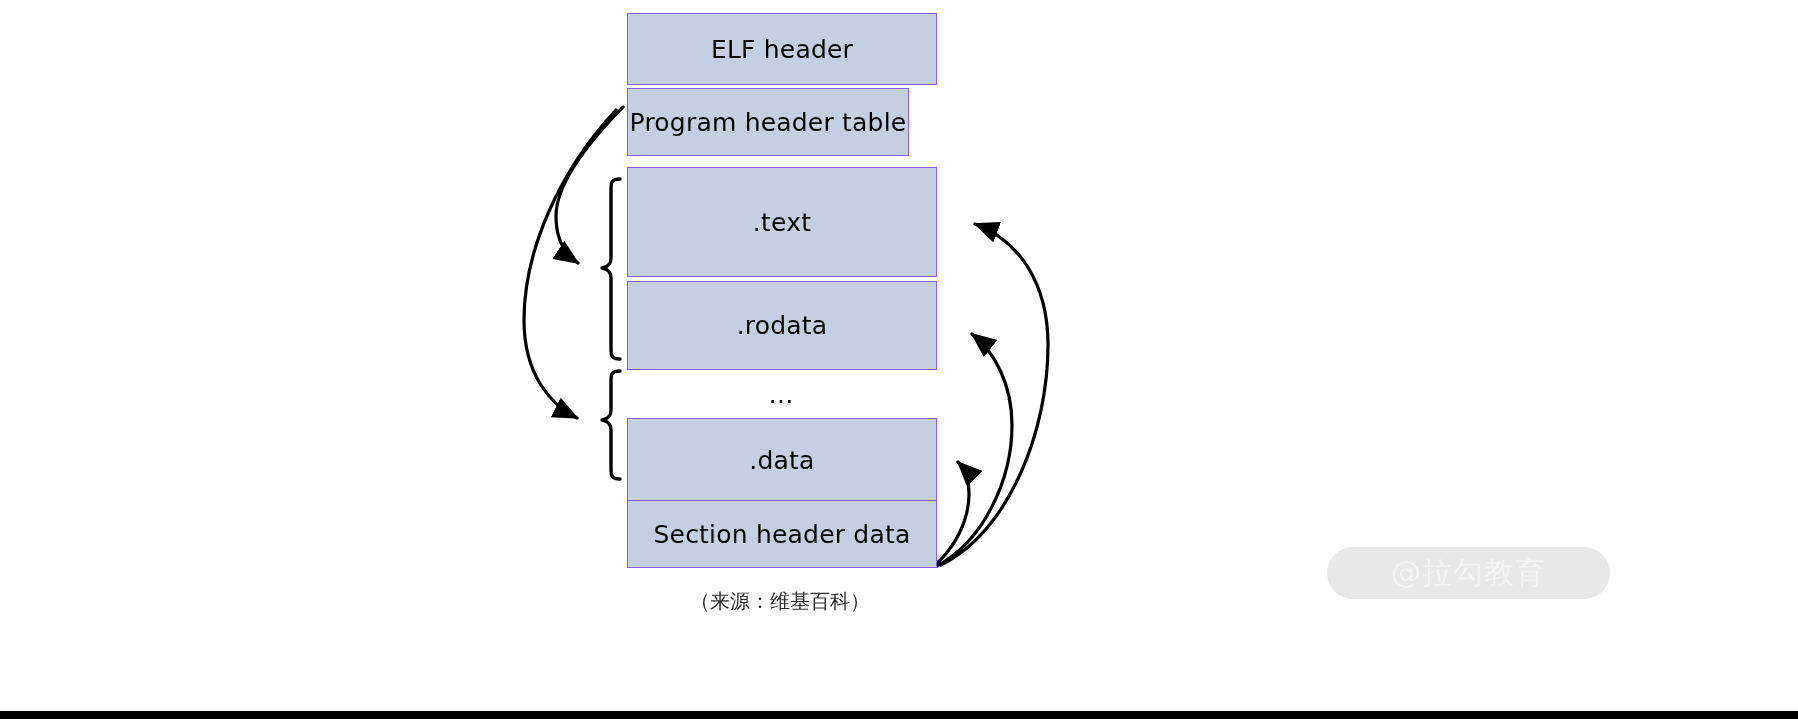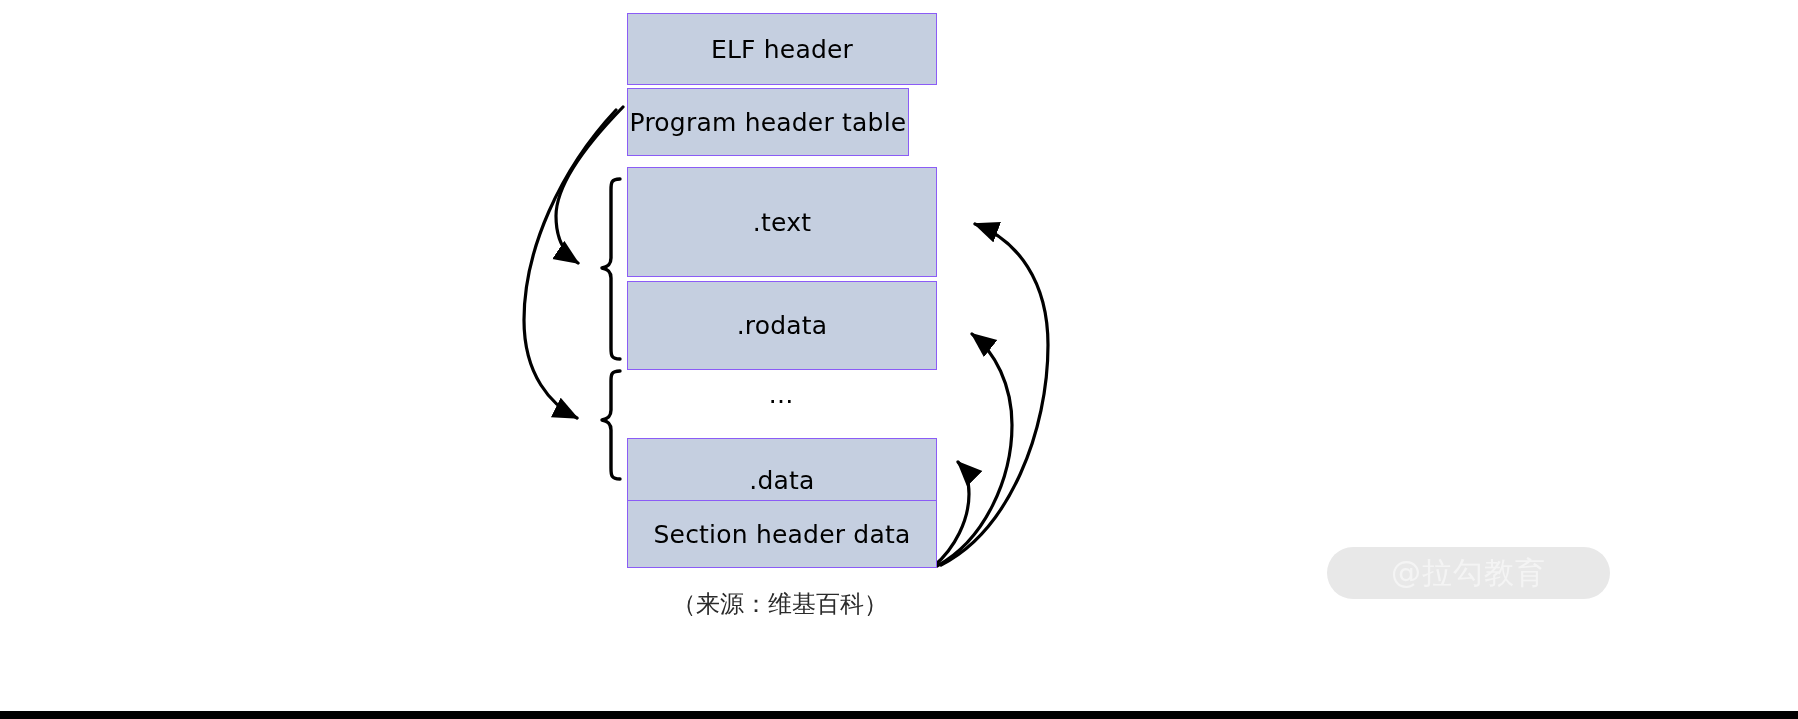--- a/index.html
+++ b/index.html
@@ -50,21 +50,21 @@
   .ellipsis-row .seg-label {
     font-size: 25px;
     letter-spacing: 2px;
   }
   #caption {
     position: absolute;
     left: 0;
     top: 588px;
     width: 1560px;
     text-align: center;
-    font-size: 24px;
+    font-size: 20px;
     color: #2b2b2b;
     font-family: "DejaVu Sans", "Liberation Sans", sans-serif;
   }
   #watermark {
     position: absolute;
     left: 1327px;
     top: 547px;
     width: 283px;
     height: 52px;
     border-radius: 26px;
@@ -164,21 +164,21 @@
   </div>
 
   <div class="seg-box" style="left:627px; top:281px; width:310px; height:89px;">
     <span class="seg-label">.rodata</span>
   </div>
 
   <div class="ellipsis-row" style="left:627px; top:371px; width:310px; height:46px;">
     <span class="seg-label">…</span>
   </div>
 
-  <div class="seg-box" style="left:627px; top:438px; width:310px; height:84px;">
+  <div class="seg-box" style="left:627px; top:418px; width:310px; height:84px;">
     <span class="seg-label">.data</span>
   </div>
 
   <div class="seg-box" style="left:627px; top:500px; width:310px; height:68px;">
     <span class="seg-label">Section header data</span>
   </div>
 
   <div id="caption">（来源：维基百科）</div>
 
   <div id="watermark">

